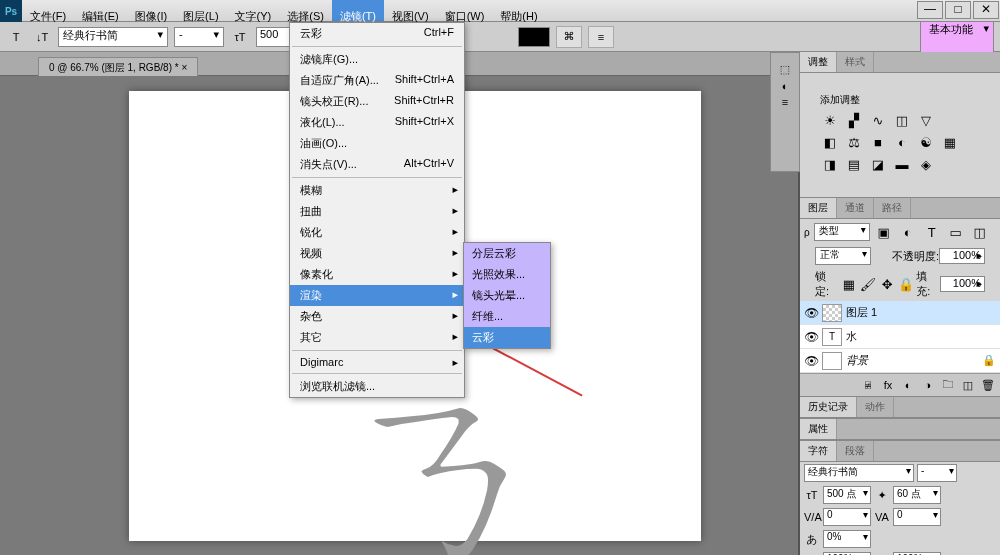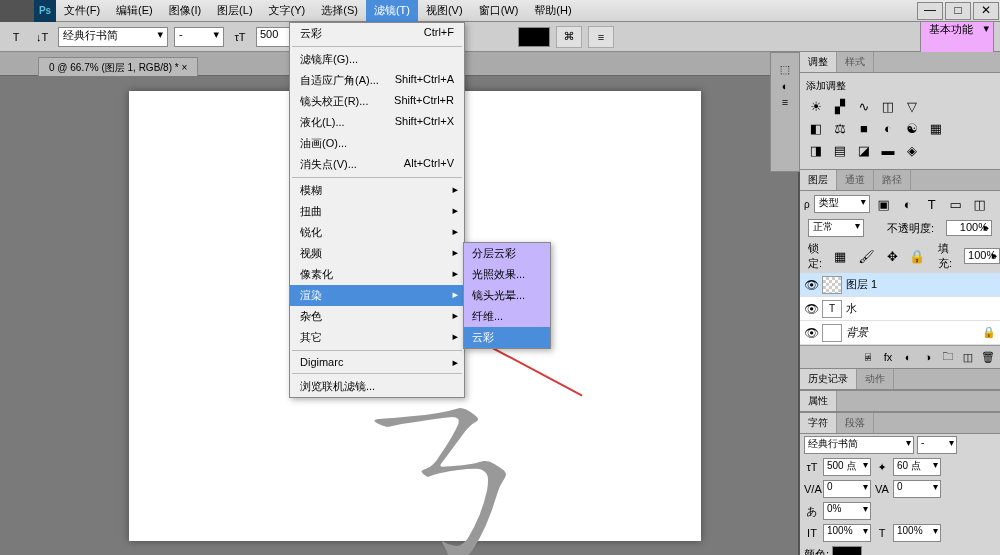--- a/index.html
+++ b/index.html
@@ -1,17 +1,17 @@
 <!DOCTYPE html>
 <html><head>
 <meta charset="utf-8">
 <style>
 * { margin: 0; padding: 0; box-sizing: border-box; font-family: "Microsoft YaHei", sans-serif; font-size: 11px; }
 body { background: #535353; width: 1000px; height: 555px; overflow: hidden; position: relative; }
-.menubar { background: linear-gradient(#e8e8e8, #d5d5d5); height: 22px; display: flex; align-items: center; border-bottom: 1px solid #888; margin-left: 34px; }
+.menubar { background: linear-gradient(#e8e8e8, #d5d5d5); height: 22px; display: flex; border-bottom: 1px solid #888; }
 .ps-logo { width: 22px; height: 22px; background: #0a3a5c; color: #5bc0de; display: flex; align-items: center; justify-content: center; font-weight: bold; font-size: 10px; }
 .menu-item { padding: 9px 8px; cursor: default; }
 .menu-item.active { background: #4a8edb; color: white; }
 .window-controls { margin-left: auto; display: flex; }
 .window-btn { width: 26px; height: 18px; margin: 1px; border: 1px solid #888; background: #ddd; text-align: center; font-size: 12px; cursor: default; line-height: 15px; }
 .optionbar { background: #cecece; height: 30px; border-bottom: 1px solid #888; display: flex; align-items: center; padding: 0 6px; gap: 6px; }
 .ob-icon { width: 20px; height: 20px; display: flex; align-items: center; justify-content: center; }
 .ob-select { height: 20px; background: white; border: 1px solid #888; padding: 0 18px 0 4px; position: relative; }
 .ob-select::after { content: '▾'; position: absolute; right: 4px; }
 .ob-input { width: 40px; height: 20px; background: white; border: 1px solid #888; padding: 0 3px; }
@@ -40,27 +40,27 @@
 .sm-item { padding: 3px 8px; cursor: default; }
 .sm-item.hover { background: #4a8edb; color: white; }
 .arrow-line { position: absolute; z-index: 99; top: 343px; left: 485px; width: 110px; height: 2px; background: #d63a3a; transform: rotate(28deg); transform-origin: left center; }
 .arrow-line::before { content: ''; position: absolute; left: -8px; top: -4px; border: 5px solid transparent; border-right-color: #d63a3a; }
 .panels { position: absolute; top: 52px; right: 0; width: 200px; bottom: 0; background: #c8c8c8; display: flex; flex-direction: column; margin-left: 7px; }
 .panel-dock { position: absolute; top: 52px; right: 200px; width: 30px; height: 120px; background: #b5b5b5; border: 1px solid #888; display: flex; flex-direction: column; align-items: center; gap: 4px; padding-top: 10px; }
 .panel { background: #d5d5d5; border-bottom: 1px solid #888; }
 .panel-tabs { display: flex; background: #b5b5b5; border-bottom: 1px solid #888; }
 .ptab { padding: 3px 8px; background: #d5d5d5; border-right: 1px solid #999; cursor: default; font-size: 10px; }
 .ptab.inactive { background: #b5b5b5; color: #555; }
-.panel-body { padding: 6px; }
+.panel-body { padding: 20px; }
 .adj-row { display: flex; gap: 4px; margin: 4px 0; }
 .adj-icon { width: 20px; height: 18px; display: flex; align-items: center; justify-content: center; font-size: 13px; cursor: default; }
 .layers-head { display: flex; align-items: center; gap: 4px; padding: 4px; }
 .layers-sel { flex: 0 0 56px; height: 18px; background: white; border: 1px solid #888; position: relative; padding: 0 4px; font-size: 10px; }
 .layers-sel::after { content: '▾'; position: absolute; right: 3px; }
-.opacity-row { display: flex; align-items: center; gap: 12px; padding: 2px 8px; font-size: 10px; }
+.opacity-row { display: flex; align-items: center; gap: 0; padding: 2px 15px; font-size: 10px; }
 .pct-box { width: 46px; height: 16px; background: white; border: 1px solid #888; padding: 0 3px; text-align: right; position: relative; }
 .pct-box::after { content: '▸'; position: absolute; right: 2px; }
 .layer-list { background: white; max-height: 80px; overflow: hidden; }
 .layer-row { display: flex; align-items: center; height: 24px; border-bottom: 1px solid #e0e0e0; padding: 0 4px; gap: 4px; }
 .layer-row.selected { background: #cde6ff; }
 .eye { width: 14px; font-size: 12px; }
 .thumb { width: 20px; height: 18px; background: white; border: 1px solid #999; display: flex; align-items: center; justify-content: center; font-size: 10px; }
 .checker { background-image: linear-gradient(45deg,#ccc 25%,transparent 25%),linear-gradient(-45deg,#ccc 25%,transparent 25%),linear-gradient(45deg,transparent 75%,#ccc 75%),linear-gradient(-45deg,transparent 75%,#ccc 75%); background-size: 6px 6px; background-position: 0 0,0 3px,3px -3px,-3px 0; }
 .panel-footer { display: flex; justify-content: flex-end; gap: 2px; padding: 3px; background: #c8c8c8; border-top: 1px solid #999; font-size: 11px; }
 .pf-icon { width: 18px; height: 16px; display: flex; align-items: center; justify-content: center; cursor: default; }

